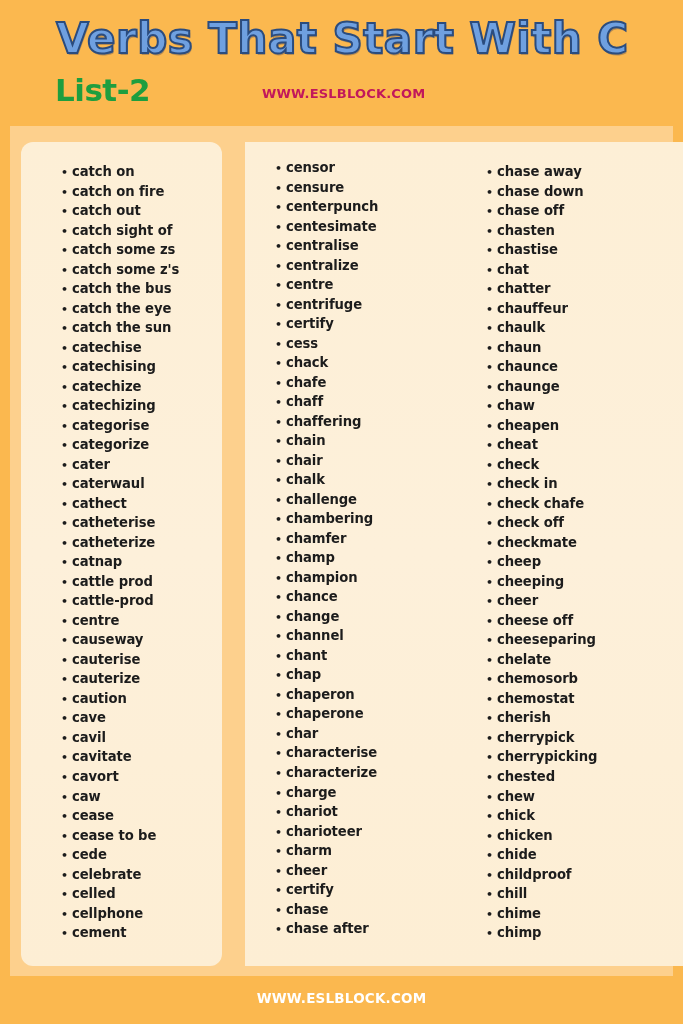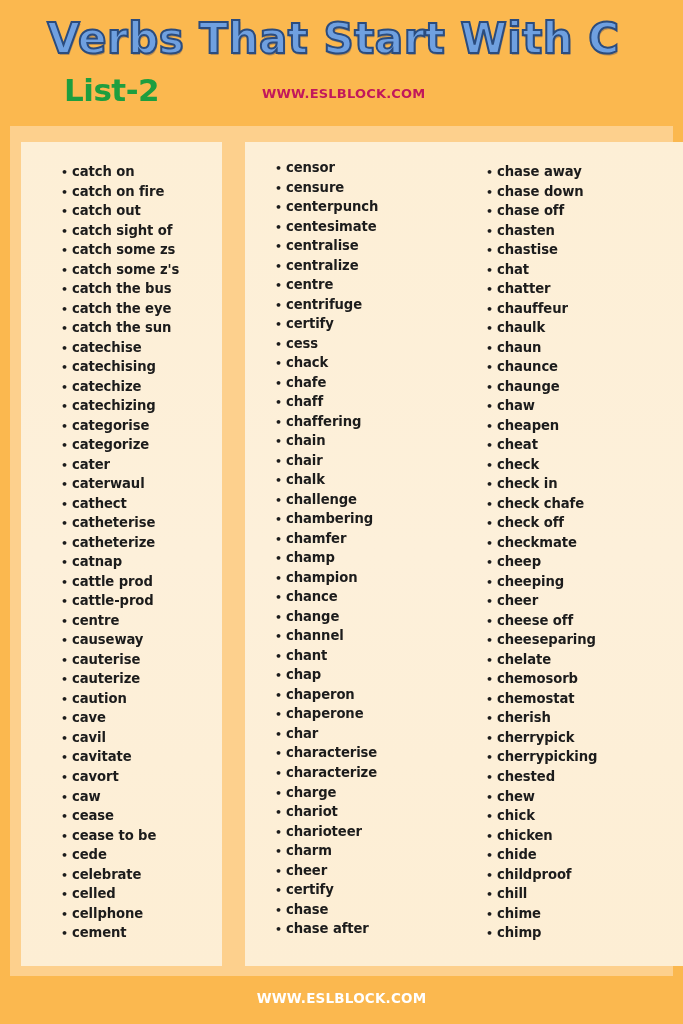--- a/index.html
+++ b/index.html
@@ -13,23 +13,24 @@
     position: absolute; left: 0; top: 14px; width: 667px;
     text-align: center;
     font-family: "DejaVu Sans", sans-serif;
     font-weight: bold;
     font-size: 42px;
     letter-spacing: 0.5px;
     color: #6fa0e0;
     -webkit-text-stroke: 2px #2b4c7e;
     text-shadow: 1px 2px 0 rgba(60,60,90,0.35);
     margin: 0;
+    padding-left: 9px;
   }
   .list-label {
-    position: absolute; left: 64px; top: 72px;
+    position: absolute; left: 55px; top: 72px;
     font-family: "DejaVu Sans", sans-serif;
     font-weight: bold; font-size: 31px;
     color: #1e9e3f;
     letter-spacing: -0.5px;
   }
   .site-top {
     position: absolute; left: 262px; top: 86px;
     font-family: "DejaVu Sans", sans-serif;
     font-weight: bold; font-size: 13px;
     color: #c2185b;
@@ -37,21 +38,21 @@
   }
   .frame {
     position: absolute; left: 10px; top: 126px;
     width: 663px; height: 850px;
     background: #fdd08d;
   }
   .col {
     position: absolute; top: 142px; height: 824px;
     background: linear-gradient(180deg, #fdefd6 0%, #fdf0da 50%, #fdeed4 100%);
   }
-  .col1 { left: 21px; width: 201px; }
+  .col1 { left: 21px; width: 201px; border-radius: 12px; }
   .col2 { left: 245px; width: 221px; }
   .col3 { left: 454px; width: 238px; }
   .col ul {
     list-style: none; margin: 0; padding: 0;
     position: absolute;
   }
   .col1 ul { left: 40px; top: 20px; }
   .col2 ul { left: 30px; top: 16px; }
   .col3 ul { left: 32px; top: 20px; }
   .col li {

